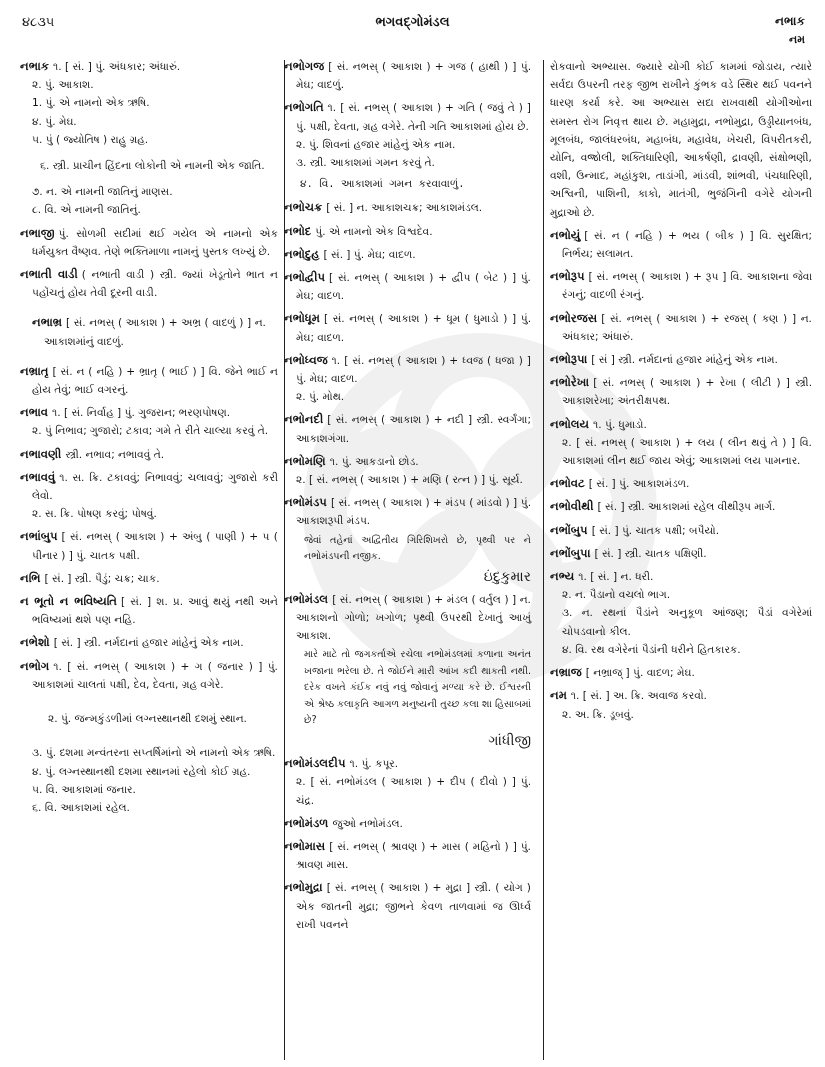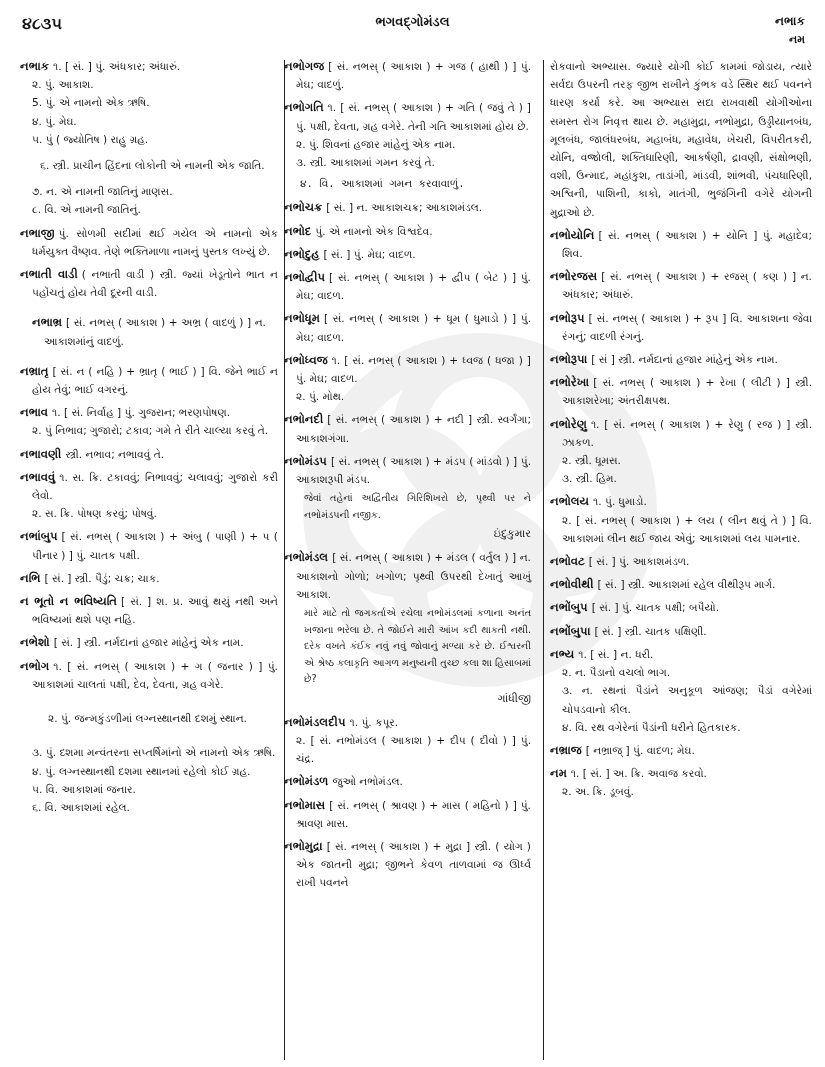--- a/index.html
+++ b/index.html
@@ -5,37 +5,37 @@
   html, body { margin: 0; padding: 0; background: #ffffff; }
   body {
     width: 825px; height: 1067px; position: relative; overflow: hidden;
     font-family: "DejaVu Sans", sans-serif; color: #141414;
   }
   .watermark {
     position: absolute; left: 270px; top: 300px; width: 420px; height: 420px;
     pointer-events: none;
   }
   .header { position: absolute; left: 0; top: 0; width: 825px; height: 50px; }
-  .page-no { position: absolute; left: 22px; top: 14px; font-size: 16px; font-weight: bold; }
+  .page-no { position: absolute; left: 22px; top: 14px; font-size: 13px; font-weight: normal; }
   .book-title { position: absolute; left: 0; right: 0; top: 14px; text-align: center; font-size: 13px; font-weight: bold; }
   .guide1 { position: absolute; right: 20px; top: 14px; font-size: 12px; font-weight: bold; }
   .guide2 { position: absolute; right: 20px; top: 33px; font-size: 11px; font-weight: bold; }
   .col { position: absolute; top: 57px; font-size: 10.6px; line-height: 18.2px; }
   .col1 { left: 20px; width: 258px; }
   .col2 { left: 284px; width: 247px; }
   .col3 { left: 550px; width: 262px; }
   .divider { position: absolute; top: 60px; width: 1px; background: #222; }
   .div1 { left: 284px; height: 1000px; }
   .div2 { left: 543px; height: 1000px; }
   .entry { margin: 0 0 5px 0; text-align: justify; }
   .entry .hw { font-weight: bold; font-size: 11.6px; margin-right: 4px; }
   .sense { padding-left: 12px; text-indent: 0; margin: 0 0 4px 0; }
   .first { padding-left: 12px; text-indent: -12px; }
   .quote { padding-left: 20px; font-size: 9.6px; line-height: 16.5px; margin: 2px 0; }
-  .attrib { text-align: right; font-size: 11px; margin: 0 0 3px 0; }
+  .attrib { text-align: right; font-size: 14px; margin: 0 0 3px 0; }
 </style>
 </head>
 <body>
 
 <svg class="watermark" viewBox="0 0 420 420">
   <g fill="none" stroke="#f0f0f0" stroke-width="34">
     <circle cx="210" cy="210" r="160"></circle>
     <circle cx="210" cy="130" r="70"></circle>
     <circle cx="210" cy="290" r="70"></circle>
     <circle cx="130" cy="210" r="70"></circle>
@@ -50,21 +50,21 @@
   <span class="guide2">નમ</span>
 </div>
 
 <div class="divider div1"></div>
 <div class="divider div2"></div>
 
 <div class="col col1">
     <div class="entry">
       <p class="sense first" style="margin: 0px;"><span class="hw">નભાક</span><span>૧. [ સં. ] પું. અંધકાર; અંધારું.</span></p>
       <p class="sense" style="margin: 0px;">૨. પું. આકાશ.</p>
-      <p class="sense" style="margin: 0px;">5. પું. એ નામનો એક ઋષિ.</p>
+      <p class="sense" style="margin: 0px;">1. પું. એ નામનો એક ઋષિ.</p>
       <p class="sense" style="margin: 0px;">૪. પું. મેઘ.</p>
       <p class="sense" style="margin: 0px;">૫. પું ( જ્યોતિષ ) રાહુ ગ્રહ.</p>
       <p class="sense" style="margin: 8px;">૬. સ્ત્રી. પ્રાચીન હિંદના લોકોની એ નામની એક જાતિ.</p>
       <p class="sense" style="margin: 0px;">૭. ન. એ નામની જાતિનું માણસ.</p>
       <p class="sense" style="margin: 0px;">૮. વિ. એ નામની જાતિનું.</p>
     </div>
     <div class="entry">
       <p class="sense first" style="margin: 0px;"><span class="hw">નભાજી</span><span>પું. સોળમી સદીમાં થઈ ગયેલ એ નામનો એક ધર્મયુક્ત વૈષ્ણવ. તેણે ભક્તિમાળા નામનું પુસ્તક લખ્યું છે.</span></p>
     </div>
     <div class="entry">
@@ -134,20 +134,24 @@
       <p class="sense first" style="margin: 0px;"><span class="hw">નભોધૂમ</span><span>[ સં. નભસ્ ( આકાશ ) + ધૂમ ( ધુમાડો ) ] પું. મેઘ; વાદળ.</span></p>
     </div>
     <div class="entry">
       <p class="sense first" style="margin: 0px;"><span class="hw">નભોધ્વજ</span><span>૧. [ સં. નભસ્ ( આકાશ ) + ધ્વજ ( ધજા ) ] પું. મેઘ; વાદળ.</span></p>
       <p class="sense" style="margin: 0px;">૨. પું. મોથ.</p>
     </div>
     <div class="entry">
       <p class="sense first" style="margin: 0px;"><span class="hw">નભોનદી</span><span>[ સં. નભસ્ ( આકાશ ) + નદી ] સ્ત્રી. સ્વર્ગંગા; આકાશગંગા.</span></p>
     </div>
     <div class="entry">
+      <p class="sense first" style="margin: 0px;"><span class="hw">નભોમણિ</span><span>૧. પું. આકડાનો છોડ.</span></p>
+      <p class="sense" style="margin: 0px;">૨. [ સં. નભસ્ ( આકાશ ) + મણિ ( રત્ન ) ] પું. સૂર્ય.</p>
+    </div>
+    <div class="entry">
       <p class="sense first" style="margin: 0px;"><span class="hw">નભોમંડપ</span><span>[ સં. નભસ્ ( આકાશ ) + મંડપ ( માંડવો ) ] પું. આકાશરૂપી મંડપ.</span></p>
       <p class="quote">જેવાં તહેનાં અદ્વિતીય ગિરિશિખરો છે, પૃથ્વી પર ને નભોમંડપની નજીક.</p>
       <p class="attrib">ઇંદુકુમાર</p>
     </div>
     <div class="entry">
       <p class="sense first" style="margin: 0px;"><span class="hw">નભોમંડલ</span><span>[ સં. નભસ્ ( આકાશ ) + મંડલ ( વર્તુલ ) ] ન. આકાશનો ગોળો; ખગોળ; પૃથ્વી ઉપરથી દેખાતું આખું આકાશ.</span></p>
       <p class="quote">મારે માટે તો જગકર્તાએ રચેલા નભોમંડલમાં કળાના અનંત ખજાના ભરેલા છે. તે જોઈને મારી આંખ કદી થાકતી નથી. દરેક વખતે કંઈક નવું નવું જોવાનું મળ્યા કરે છે. ઈશ્વરની એ શ્રેષ્ઠ કલાકૃતિ આગળ મનુષ્યની તુચ્છ કલા શા હિસાબમાં છે?</p>
       <p class="attrib">ગાંધીજી</p>
     </div>
     <div class="entry">
@@ -160,38 +164,33 @@
     <div class="entry">
       <p class="sense first" style="margin: 0px;"><span class="hw">નભોમાસ</span><span>[ સં. નભસ્ ( શ્રાવણ ) + માસ ( મહિનો ) ] પું. શ્રાવણ માસ.</span></p>
     </div>
     <div class="entry">
       <p class="sense first" style="margin: 0px;"><span class="hw">નભોમુદ્રા</span><span>[ સં. નભસ્ ( આકાશ ) + મુદ્રા ] સ્ત્રી. ( યોગ ) એક જાતની મુદ્રા; જીભને કેવળ તાળવામાં જ ઊર્ધ્વ રાખી પવનને</span></p>
     </div>
   </div>
 <div class="col col3">
     <p class="entry">રોકવાનો અભ્યાસ. જ્યારે યોગી કોઈ કામમાં જોડાય, ત્યારે સર્વદા ઉપરની તરફ જીભ રાખીને કુંભક વડે સ્થિર થઈ પવનને ધારણ કર્યા કરે. આ અભ્યાસ સદા રાખવાથી યોગીઓના સમસ્ત રોગ નિવૃત્ત થાય છે. મહામુદ્રા, નભોમુદ્રા, ઉડ્ડીયાનબંધ, મૂલબંધ, જાલંધરબંધ, મહાબંધ, મહાવેધ, ખેચરી, વિપરીતકરી, યોનિ, વજ્રોલી, શક્તિધારિણી, આકર્ષણી, દ્રાવણી, સંક્ષોભણી, વશી, ઉન્માદ, મહાંકુશ, તાડાંગી, માંડવી, શાંભવી, પંચધારિણી, અશ્વિની, પાશિની, કાકો, માતંગી, ભુજંગિની વગેરે યોગની મુદ્રાઓ છે.</p>
     <div class="entry">
-      <p class="sense first" style="margin: 0px;"><span class="hw">નભોયોનિ</span><span>[ સં. નભસ્ ( આકાશ ) + યોનિ ] પું. મહાદેવ; શિવ.</span></p>
+      <p class="sense first" style="margin: 0px;"><span class="hw">નભોયું</span><span>[ સં. ન ( નહિ ) + ભય ( બીક ) ] વિ. સુરક્ષિત; નિર્ભય; સલામત.</span></p>
+    </div>
+    <div class="entry">
+      <p class="sense first" style="margin: 0px;"><span class="hw">નભોરૂપ</span><span>[ સં. નભસ્ ( આકાશ ) + રૂપ ] વિ. આકાશના જેવા રંગનું; વાદળી રંગનું.</span></p>
     </div>
     <div class="entry">
       <p class="sense first" style="margin: 0px;"><span class="hw">નભોરજસ</span><span>[ સં. નભસ્ ( આકાશ ) + રજસ્ ( કણ ) ] ન. અંધકાર; અંધારું.</span></p>
     </div>
     <div class="entry">
-      <p class="sense first" style="margin: 0px;"><span class="hw">નભોરૂપ</span><span>[ સં. નભસ્ ( આકાશ ) + રૂપ ] વિ. આકાશના જેવા રંગનું; વાદળી રંગનું.</span></p>
-    </div>
-    <div class="entry">
       <p class="sense first" style="margin: 0px;"><span class="hw">નભોરૂપા</span><span>[ સં ] સ્ત્રી. નર્મદાનાં હજાર માંહેનું એક નામ.</span></p>
     </div>
     <div class="entry">
       <p class="sense first" style="margin: 0px;"><span class="hw">નભોરેખા</span><span>[ સં. નભસ્ ( આકાશ ) + રેખા ( લીટી ) ] સ્ત્રી. આકાશરેખા; અંતરીક્ષપથ.</span></p>
-    </div>
-    <div class="entry">
-      <p class="sense first" style="margin: 0px;"><span class="hw">નભોરેણુ</span><span>૧. [ સં. નભસ્ ( આકાશ ) + રેણુ ( રજ ) ] સ્ત્રી. ઝાકળ.</span></p>
-      <p class="sense" style="margin: 0px;">૨. સ્ત્રી. ધૂમસ.</p>
-      <p class="sense" style="margin: 0px;">૩. સ્ત્રી. હિમ.</p>
     </div>
     <div class="entry">
       <p class="sense first" style="margin: 0px;"><span class="hw">નભોલય</span><span>૧. પું. ધુમાડો.</span></p>
       <p class="sense" style="margin: 0px;">૨. [ સં. નભસ્ ( આકાશ ) + લય ( લીન થવું તે ) ] વિ. આકાશમાં લીન થઈ જાય એવું; આકાશમાં લય પામનાર.</p>
     </div>
     <div class="entry">
       <p class="sense first" style="margin: 0px;"><span class="hw">નભોવટ</span><span>[ સં. ] પું. આકાશમંડળ.</span></p>
     </div>
     <div class="entry">
       <p class="sense first" style="margin: 0px;"><span class="hw">નભોવીથી</span><span>[ સં. ] સ્ત્રી. આકાશમાં રહેલ વીથીરૂપ માર્ગ.</span></p>

